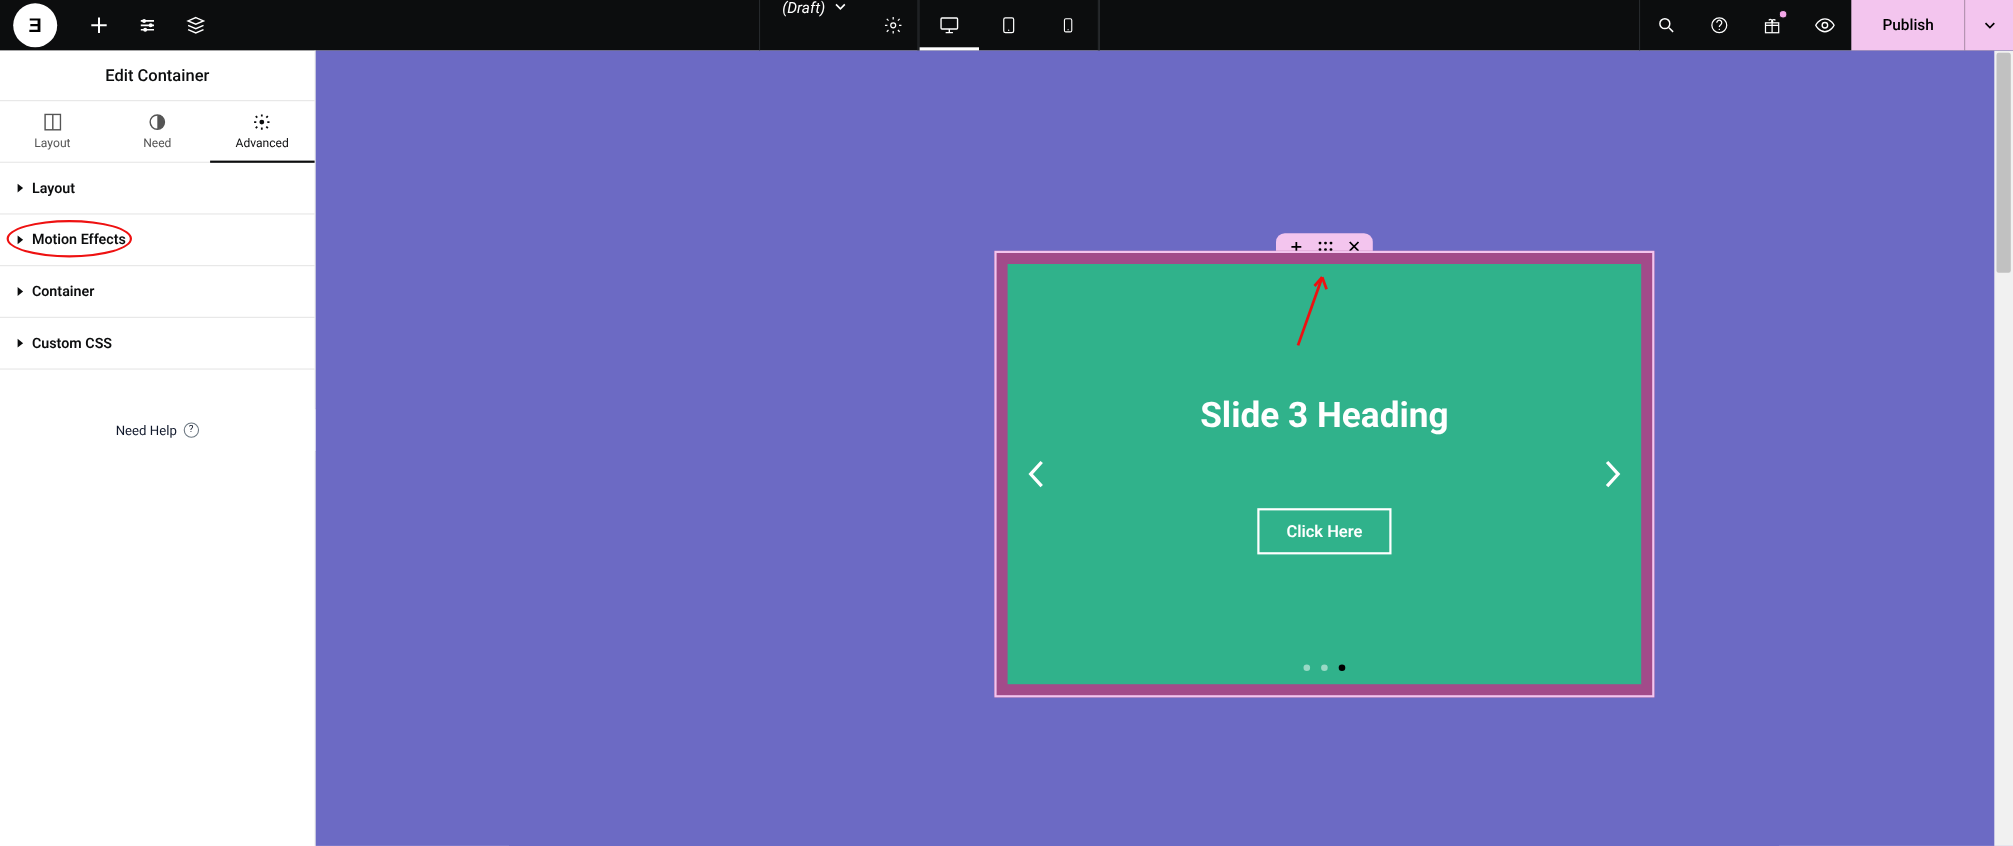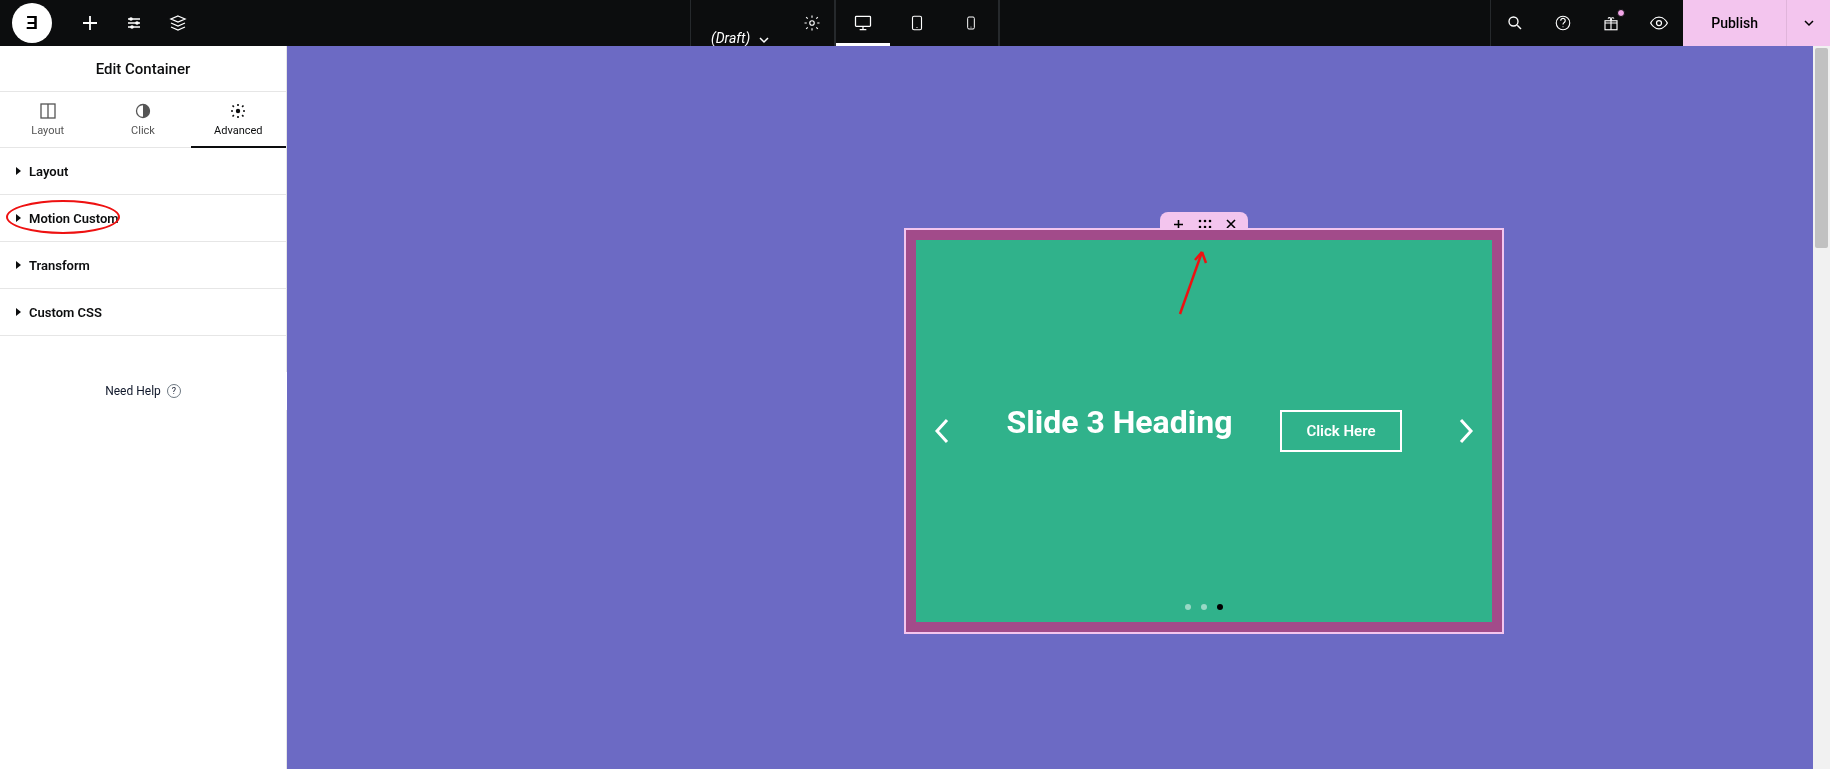--- a/index.html
+++ b/index.html
@@ -5,21 +5,21 @@
 * { margin: 0; padding: 0; box-sizing: border-box; font-family: -apple-system, BlinkMacSystemFont, "Segoe UI", Roboto, Arial, sans-serif; }
 body { width: 1830px; height: 769px; overflow: hidden; background: #fff; }
 
 
 .topbar { height: 46px; background: #0c0d0e; display: flex; align-items: center; color: #fff; }
 .topbar-left { display: flex; align-items: center; gap: 0; }
 .logo-circle { width: 40px; height: 40px; background: #fff; border-radius: 50%; display: flex; align-items: center; justify-content: center; margin-left: 12px; margin-right: 16px; cursor: pointer; }
 .logo-e { color: #000; font-weight: 900; font-size: 18px; font-family: Arial; transform: scaleX(-1); }
 .topbar-icon { width: 44px; height: 46px; display: flex; align-items: center; justify-content: center; cursor: pointer; color: #fff; }
 .topbar-center { flex: 1; display: flex; align-items: center; justify-content: center; gap: 0; position: relative; }
-.draft-group { display: flex; align-items: flex-end; gap: 8px; padding: 0 20px; height: 46px; }
+.draft-group { display: flex; align-items: flex-start; gap: 8px; padding: 0 20px; height: 46px; }
 .draft-label { font-style: italic; font-size: 14px; }
 .device-group { display: flex; align-items: center; height: 46px; border-left: 1px solid #26292c; border-right: 1px solid #26292c; }
 .device-btn { width: 54px; height: 46px; display: flex; align-items: center; justify-content: center; cursor: pointer; position: relative; }
 .device-btn.active::after { content: ""; position: absolute; bottom: 0; left: 0; right: 0; height: 3px; background: #fff; }
 .topbar-right { display: flex; align-items: flex-start; gap: 0; }
 .topbar-right .topbar-icon { width: 48px; }
 .gift-wrap { position: relative; }
 .gift-dot { position: absolute; top: 9px; right: 10px; width: 8px; height: 8px; border-radius: 50%; background: #f3a6e8; border:1px solid #0c0d0e; }
 .publish-btn { height: 46px; background: #f3c5ee; color: #000; padding: 0 28px; display: flex; align-items: center; font-size: 14px; font-weight: 500; cursor: pointer; }
 .publish-caret { width: 44px; height: 46px; background: #f3c5ee; display: flex; align-items: center; justify-content: center; cursor: pointer; border-left: 1px solid rgba(0,0,0,0.08); }
@@ -45,21 +45,21 @@
 
 .canvas-wrap { flex: 1; position: relative; background: #6c6ac4; overflow: auto; }
 .scrollbar-track { position: absolute; right: 0; top: 0; bottom: 0; width: 17px; background: #f1f1f1; }
 .scrollbar-thumb { position: absolute; right: 2px; top: 2px; width: 13px; height: 200px; background: #c1c1c1; border-radius: 2px; }
 
 .container-frame { position: absolute; left: 617px; top: 182px; width: 600px; height: 406px; }
 .toolbar-tab { position: absolute; top: -16px; left: 50%; transform: translateX(-50%); width: 88px; height: 24px; background: #f3c5ee; border-radius: 8px 8px 0 0; display: flex; align-items: center; justify-content: center; gap: 14px; color: #000; font-size: 12px; }
 .toolbar-tab .tb-icon { cursor: pointer; display:flex; align-items:center; }
 .container-border { width: 100%; height: 100%; border: 2px solid #f3c5ee; background: #a24b8a; padding: 10px; position: relative; }
 .edit-pencil { position: absolute; right: 12px; top: 12px; width: 22px; height: 22px; background: #f3c5ee; border-radius: 3px; display: flex; align-items: center; justify-content: center; cursor: pointer; }
-.slide { width: 100%; height: 100%; background: #30b28b; display: flex; flex-direction: row; align-items: center; justify-content: center; color: #fff; position: relative; padding: 20px 44px; text-align: center; gap: 48px; }
+.slide { width: 100%; height: 100%; background: #30b28b; display: flex; flex-direction: column; align-items: center; justify-content: center; color: #fff; position: relative; padding: 20px 44px; text-align: center; gap: 48px; }
 .slide h2 { font-size: 32px; font-weight: 700; margin-bottom: 18px; }
 .slide p { font-size: 16px; line-height: 1.5; margin-bottom: 28px; }
 .slide-btn { border: 2px solid #fff; padding: 10px 24px; font-size: 15px; font-weight: 600; cursor: pointer; background: transparent; color: #fff; text-align: center; }
 .slide-nav { position: absolute; top: 50%; transform: translateY(-50%); color: #fff; font-size: 28px; cursor: pointer; padding: 10px; }
 .slide-nav.prev { left: 8px; }
 .slide-nav.next { right: 8px; }
 .dots { position: absolute; bottom: 12px; left: 50%; transform: translateX(-50%); display: flex; gap: 10px; }
 .dot { width: 6px; height: 6px; border-radius: 50%; background: rgba(255,255,255,0.5); cursor: pointer; }
 .dot.active { background: #000; }
 
@@ -179,43 +179,43 @@
             <rect x="1" y="1" width="14" height="14" stroke="#555" stroke-width="1.3" fill="none"></rect>
             <path d="M8 1v14" stroke="#555" stroke-width="1.3"></path>
           </svg>
         <span>Layout</span>
       </div>
       <div class="tab">
         <svg viewBox="0 0 16 16">
             <circle cx="8" cy="8" r="6.5" stroke="#555" stroke-width="1.3" fill="none"></circle>
             <path d="M8 1.5a6.5 6.5 0 010 13z" fill="#555"></path>
           </svg>
-        <span>Click</span>
+        <span>Need</span>
       </div>
       <div class="tab active">
         <svg viewBox="0 0 16 16">
             <circle cx="8" cy="8" r="2.2" fill="#0c0d0e"></circle>
             <path d="M8 1v2M8 13v2M2.5 2.5l1.4 1.4M12.1 12.1l1.4 1.4M1 8h2M13 8h2M2.5 13.5l1.4-1.4M12.1 3.9l1.4-1.4" stroke="#0c0d0e" stroke-width="1.6"></path>
           </svg>
         <span>Advanced</span>
       </div>
     </div>
     <div class="accordion">
       <div class="acc-item">
         <span class="caret-right"></span>
         <span>Layout</span>
       </div>
       <div class="acc-item">
         <span class="caret-right"></span>
-        <span>Motion Custom</span>
+        <span>Motion Effects</span>
         <div class="highlight-ellipse"></div>
       </div>
       <div class="acc-item">
         <span class="caret-right"></span>
-        <span>Transform</span>
+        <span>Container</span>
       </div>
       <div class="acc-item">
         <span class="caret-right"></span>
         <span>Custom CSS</span>
       </div>
     </div>
     <div class="need-help">
       <span>Need Help</span>
       <span class="q">?</span>
     </div>

